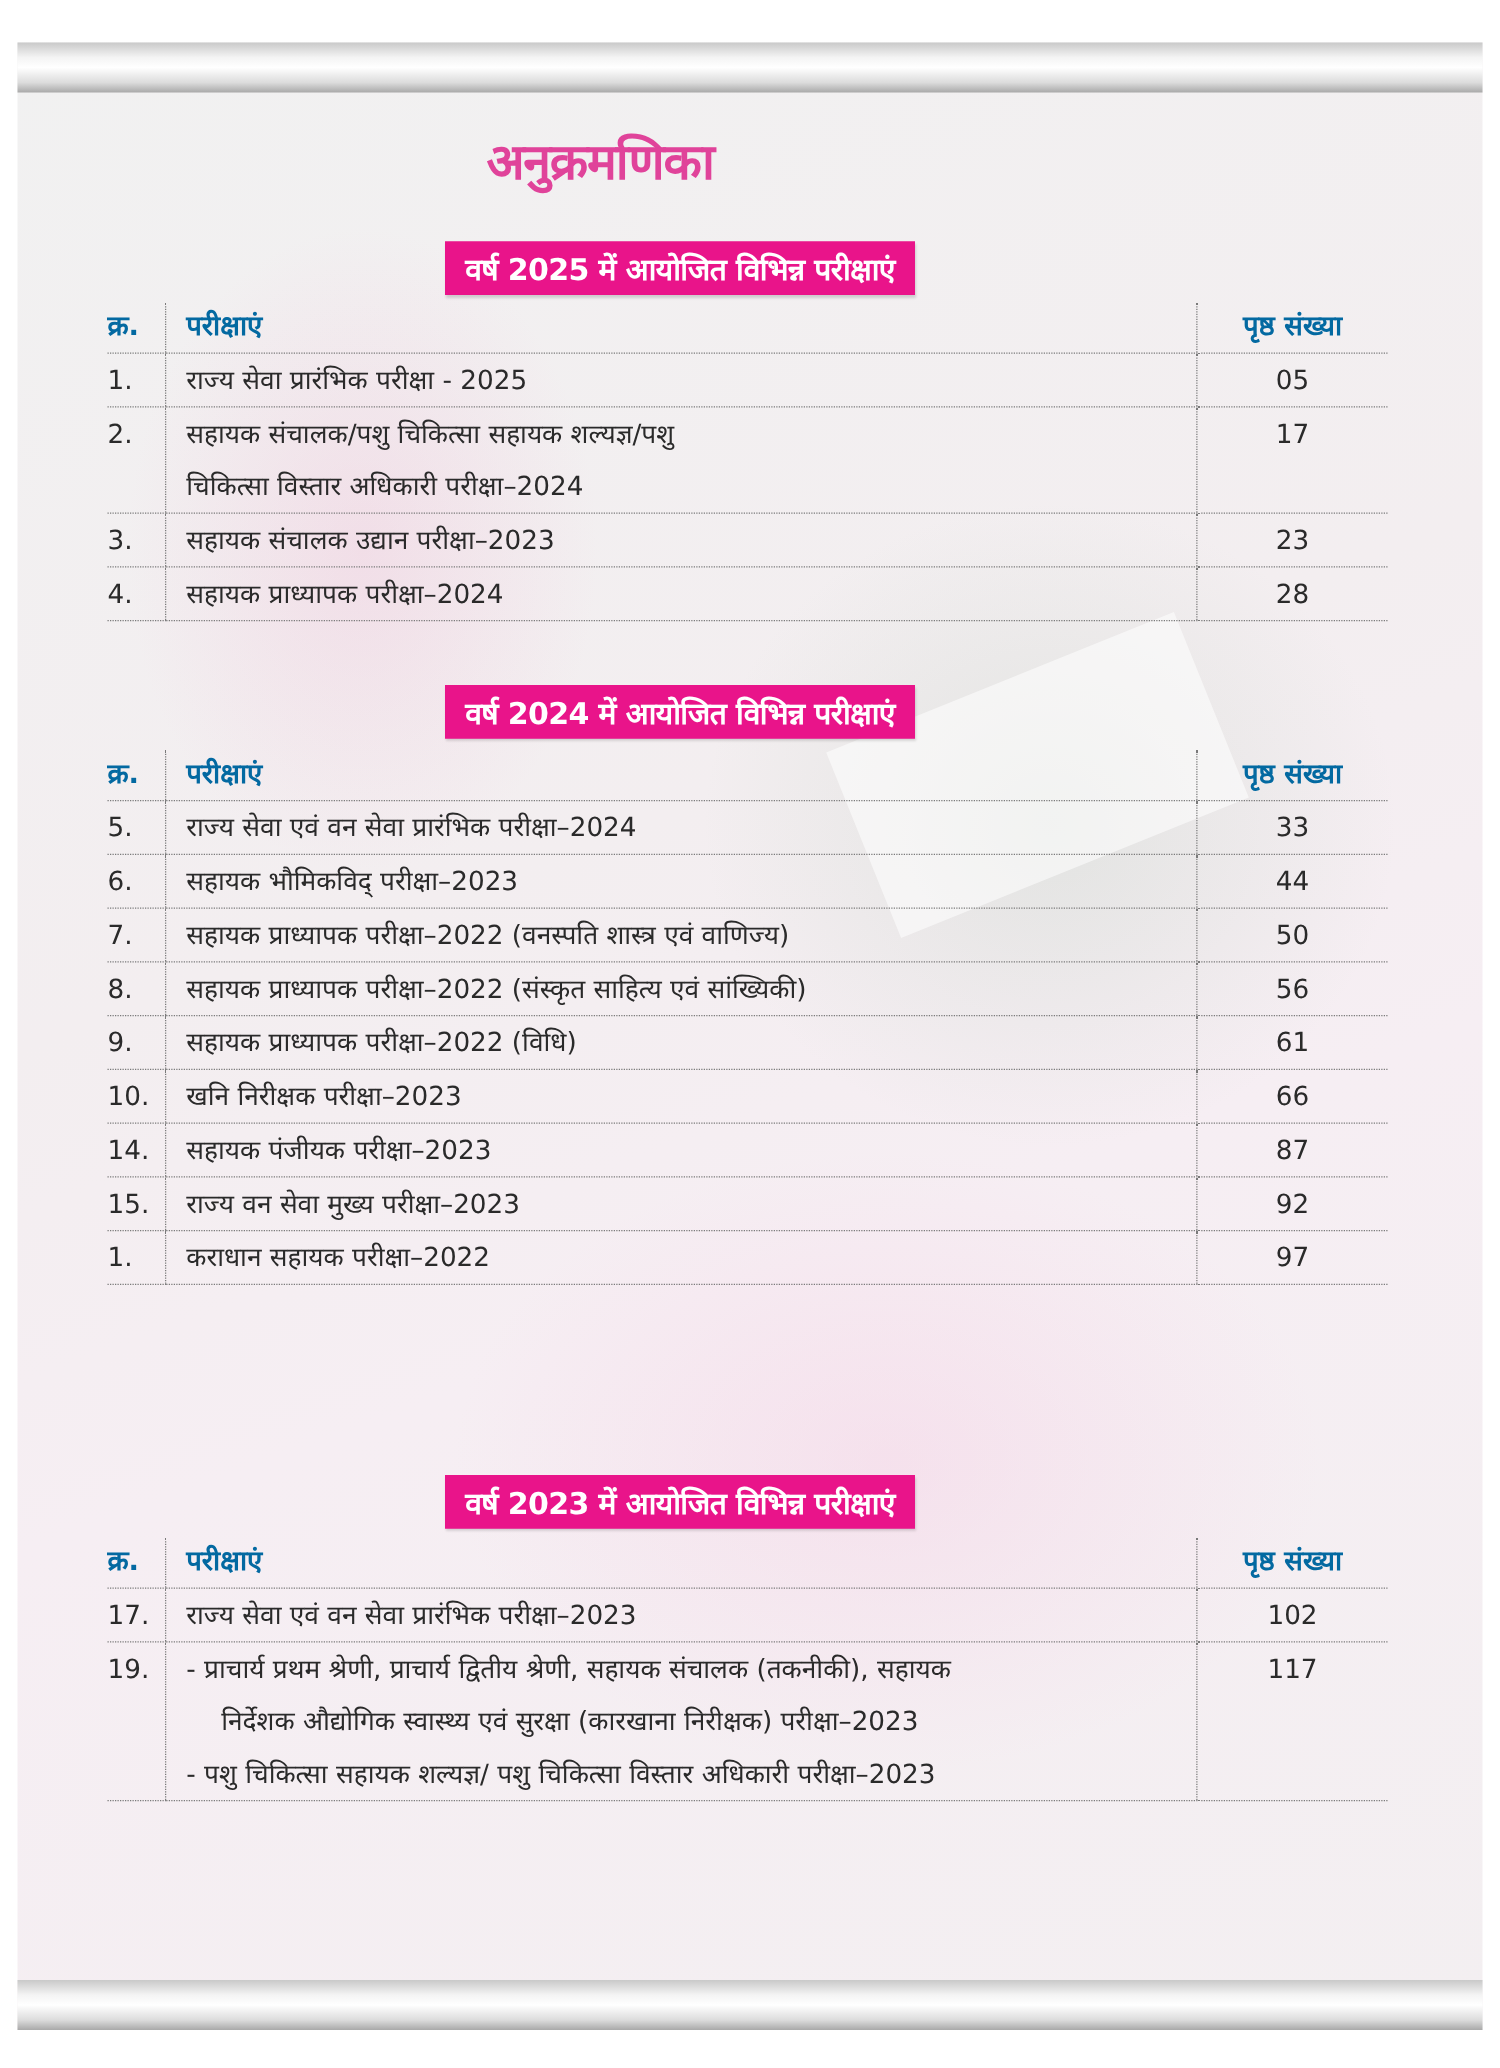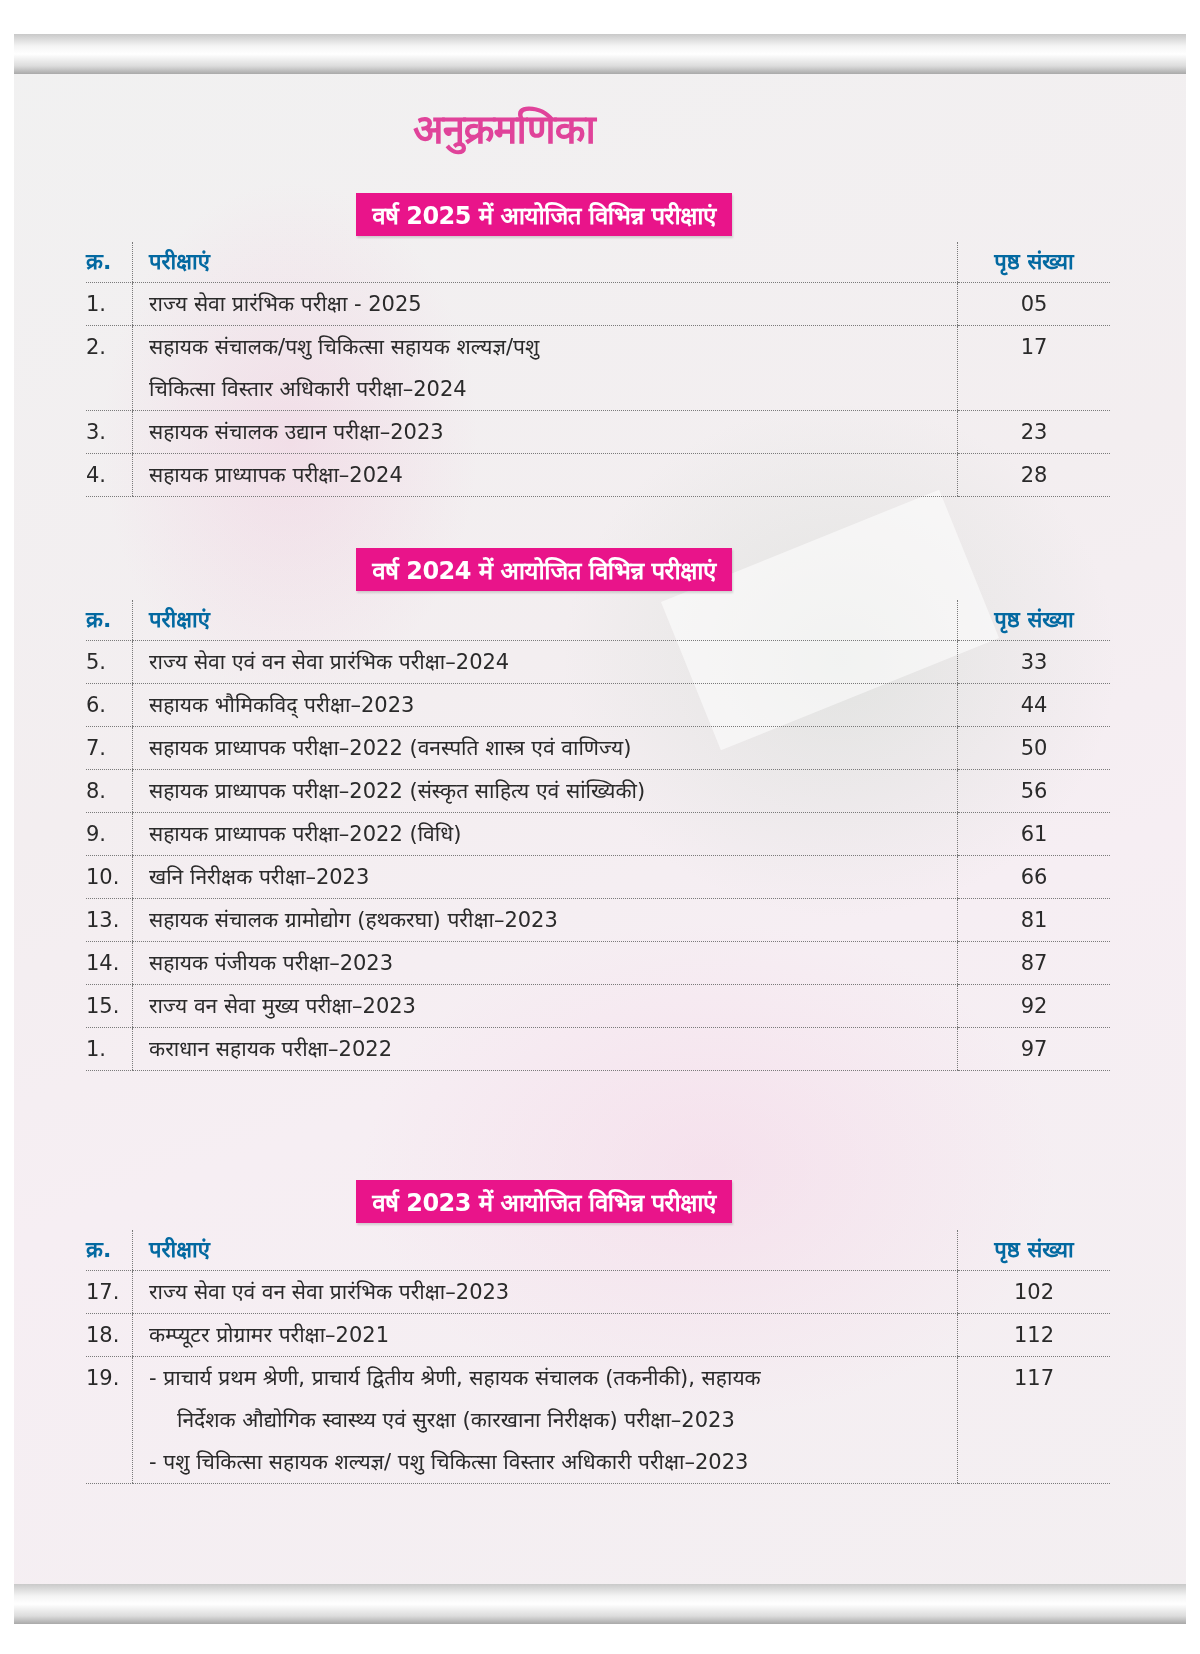--- a/index.html
+++ b/index.html
@@ -61,21 +61,20 @@
       position: absolute;
       left: 0;
       width: 960px;
       top: 100px;
       text-align: center;
       color: #e0439a;
       font-family: "DejaVu Sans", sans-serif;
       font-weight: bold;
       font-size: 40px;
       letter-spacing: -1px;
-      margin-left: 24px;
     }
     .section-banner {
       position: absolute;
       left: 0;
       width: 1088px;
       text-align: center;
     }
     .section-banner span {
       display: inline-block;
       background: #e9148a;
@@ -219,25 +218,20 @@
       <td class="c-num">9.</td>
       <td class="c-title">सहायक प्राध्यापक परीक्षा–2022 (विधि)</td>
       <td class="c-page">61</td>
     </tr>
     <tr>
       <td class="c-num">10.</td>
       <td class="c-title">खनि निरीक्षक परीक्षा–2023</td>
       <td class="c-page">66</td>
     </tr>
     <tr>
-      <td class="c-num">13.</td>
-      <td class="c-title">सहायक संचालक ग्रामोद्योग (हथकरघा) परीक्षा–2023</td>
-      <td class="c-page">81</td>
-    </tr>
-    <tr>
       <td class="c-num">14.</td>
       <td class="c-title">सहायक पंजीयक परीक्षा–2023</td>
       <td class="c-page">87</td>
     </tr>
     <tr>
       <td class="c-num">15.</td>
       <td class="c-title">राज्य वन सेवा मुख्य परीक्षा–2023</td>
       <td class="c-page">92</td>
     </tr>
     <tr>
@@ -257,25 +251,20 @@
       <th class="c-num">क्र.</th>
       <th class="c-title">परीक्षाएं</th>
       <th class="c-page">पृष्ठ संख्या</th>
     </tr>
   </thead>
   <tbody>
     <tr>
       <td class="c-num">17.</td>
       <td class="c-title">राज्य सेवा एवं वन सेवा प्रारंभिक परीक्षा–2023</td>
       <td class="c-page">102</td>
-    </tr>
-    <tr>
-      <td class="c-num">18.</td>
-      <td class="c-title">कम्प्यूटर प्रोग्रामर परीक्षा–2021</td>
-      <td class="c-page">112</td>
     </tr>
     <tr>
       <td class="c-num">19.</td>
       <td class="c-title">
         <span class="sub-line">- प्राचार्य प्रथम श्रेणी, प्राचार्य द्वितीय श्रेणी, सहायक संचालक (तकनीकी), सहायक</span>
         <span class="sub-indent">निर्देशक औद्योगिक स्वास्थ्य एवं सुरक्षा (कारखाना निरीक्षक) परीक्षा–2023</span>
         <span class="sub-line">- पशु चिकित्सा सहायक शल्यज्ञ/ पशु चिकित्सा विस्तार अधिकारी परीक्षा–2023</span>
       </td>
       <td class="c-page">117</td>
     </tr>

